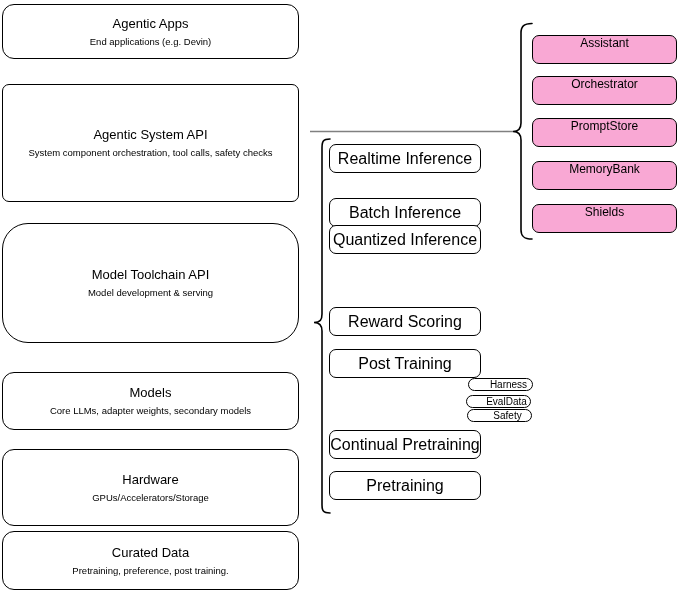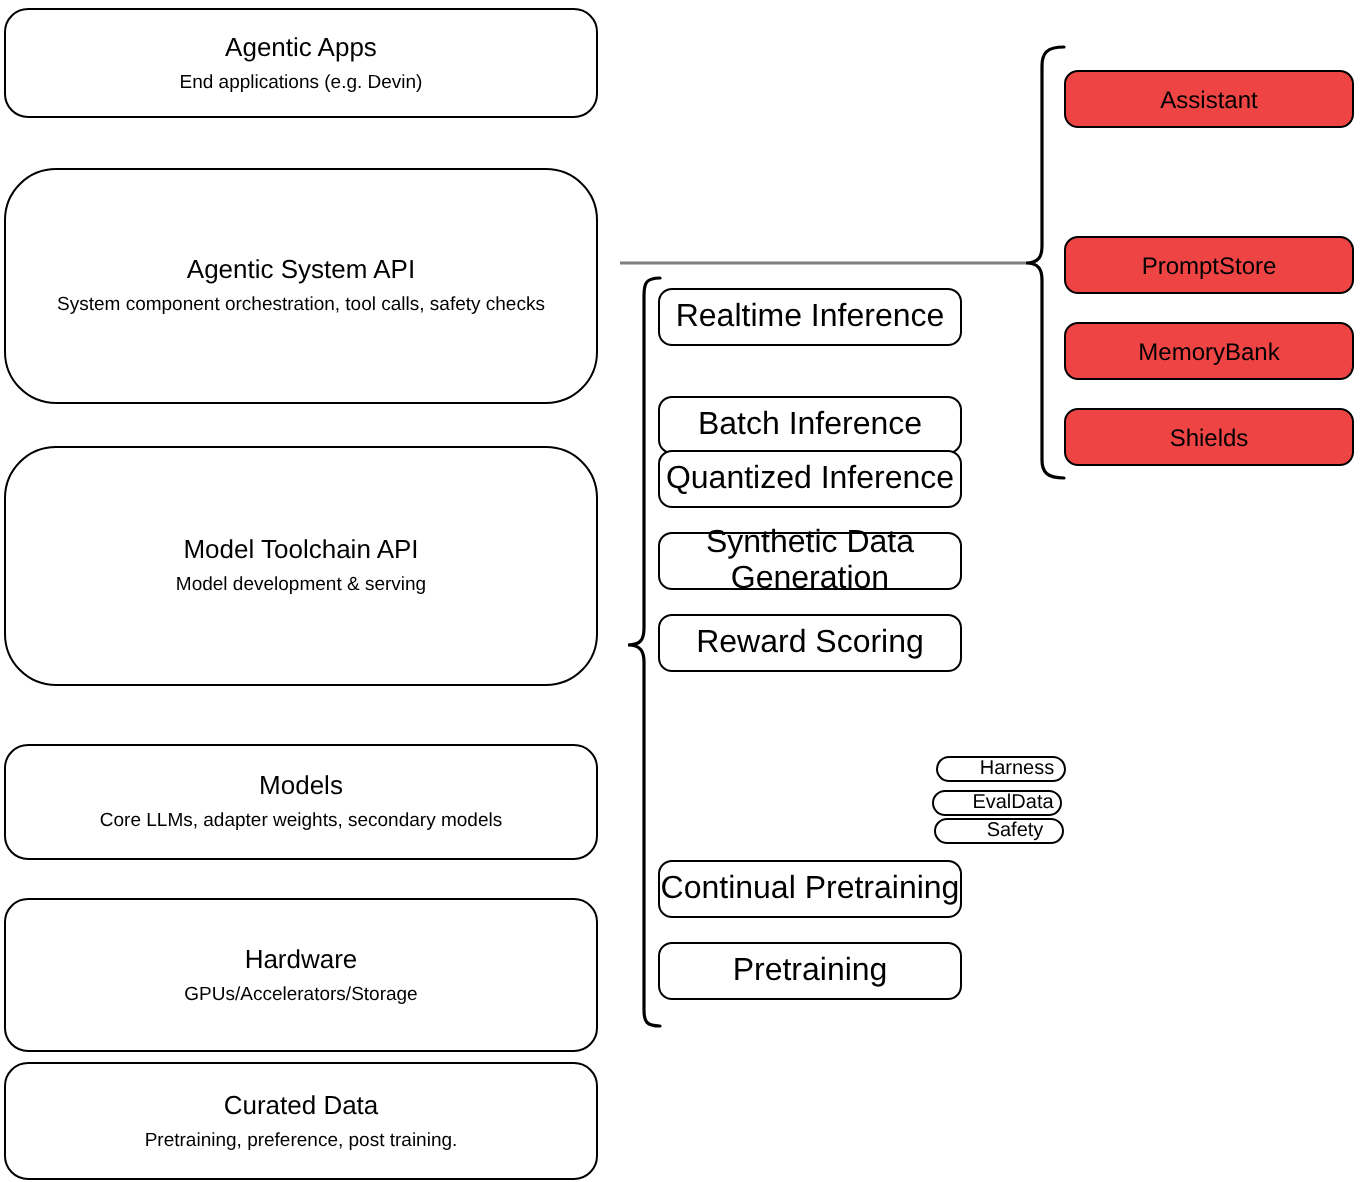--- a/index.html
+++ b/index.html
@@ -53,23 +53,23 @@
 
   
   .sys-box {
     position: absolute;
     left: 532px;
     width: 145px;
     height: 29px;
     box-sizing: border-box;
     border: 1.5px solid #000000;
     border-radius: 7px;
-    background: #ef4444;
+    background: #f9a8d4;
     display: flex;
-    align-items: center;
+    align-items: flex-start;
     justify-content: center;
     font-size: 12px;
     text-align: center;
   }
 
   
   .tag-pill {
     position: absolute;
     width: 65px;
     height: 13px;
@@ -101,21 +101,21 @@
     <path d="M310,131.5 L513,131.5" stroke="#808080" stroke-width="1.6" fill="none"></path>
     <path d="M330,139 C323,139 322,141.5 322,148 L322,314 C322,319.5 320.5,322.5 314,322.5 C320.5,322.5 322,326 322,331 L322,505 C322,510.5 323,513 330,513" stroke="#000000" stroke-width="1.6" fill="none" stroke-linecap="round"></path>
     <path d="M532,23.5 C523.5,23.5 521,26.5 521,33 L521,123 C521,128 519.5,131.5 513,131.5 C519.5,131.5 521,135 521,140 L521,230 C521,236 523.5,239 532,239" stroke="#000000" stroke-width="1.6" fill="none" stroke-linecap="round"></path>
   </svg>
 
   <div class="layer-card" style="top:4px; height:55px; border-radius:12px;">
     <div class="layer-title">Agentic Apps</div>
     <div class="layer-sub">End applications (e.g. Devin)</div>
   </div>
 
-  <div class="layer-card" style="top:84px; height:118px; border-radius:26px;">
+  <div class="layer-card" style="top:84px; height:118px; border-radius:7px;">
     <div class="layer-title">Agentic System API</div>
     <div class="layer-sub">System component orchestration, tool calls, safety checks</div>
   </div>
 
   <div class="layer-card" style="top:223px; height:120px; border-radius:26px;">
     <div class="layer-title">Model Toolchain API</div>
     <div class="layer-sub">Model development &amp; serving</div>
   </div>
 
   <div class="layer-card" style="top:372px; height:58px; border-radius:12px;">
@@ -135,25 +135,25 @@
 
   <div class="tool-box" style="top:144px;">
     <span>Realtime Inference</span>
   </div>
   <div class="tool-box" style="top:198px;">
     <span>Batch Inference</span>
   </div>
   <div class="tool-box" style="top:225px;">
     <span>Quantized Inference</span>
   </div>
-  <div class="tool-box" style="top:266px;">
-    <span>Synthetic Data Generation</span>
-  </div>
   <div class="tool-box" style="top:307px;">
     <span>Reward Scoring</span>
+  </div>
+  <div class="tool-box" style="top:349px;">
+    <span>Post Training</span>
   </div>
   <div class="tool-box" style="top:430px;">
     <span>Continual Pretraining</span>
   </div>
   <div class="tool-box" style="top:471px;">
     <span>Pretraining</span>
   </div>
 
   <div class="tag-pill" style="left:468px; top:378px;">
     <span>Harness</span>
@@ -161,20 +161,23 @@
   <div class="tag-pill" style="left:466px; top:395px;">
     <span>EvalData</span>
   </div>
   <div class="tag-pill" style="left:467px; top:409px;">
     <span>Safety</span>
   </div>
 
   <div class="sys-box" style="top:35px;">
     <span>Assistant</span>
   </div>
+  <div class="sys-box" style="top:76px;">
+    <span>Orchestrator</span>
+  </div>
   <div class="sys-box" style="top:118px;">
     <span>PromptStore</span>
   </div>
   <div class="sys-box" style="top:161px;">
     <span>MemoryBank</span>
   </div>
   <div class="sys-box" style="top:204px;">
     <span>Shields</span>
   </div>
 

